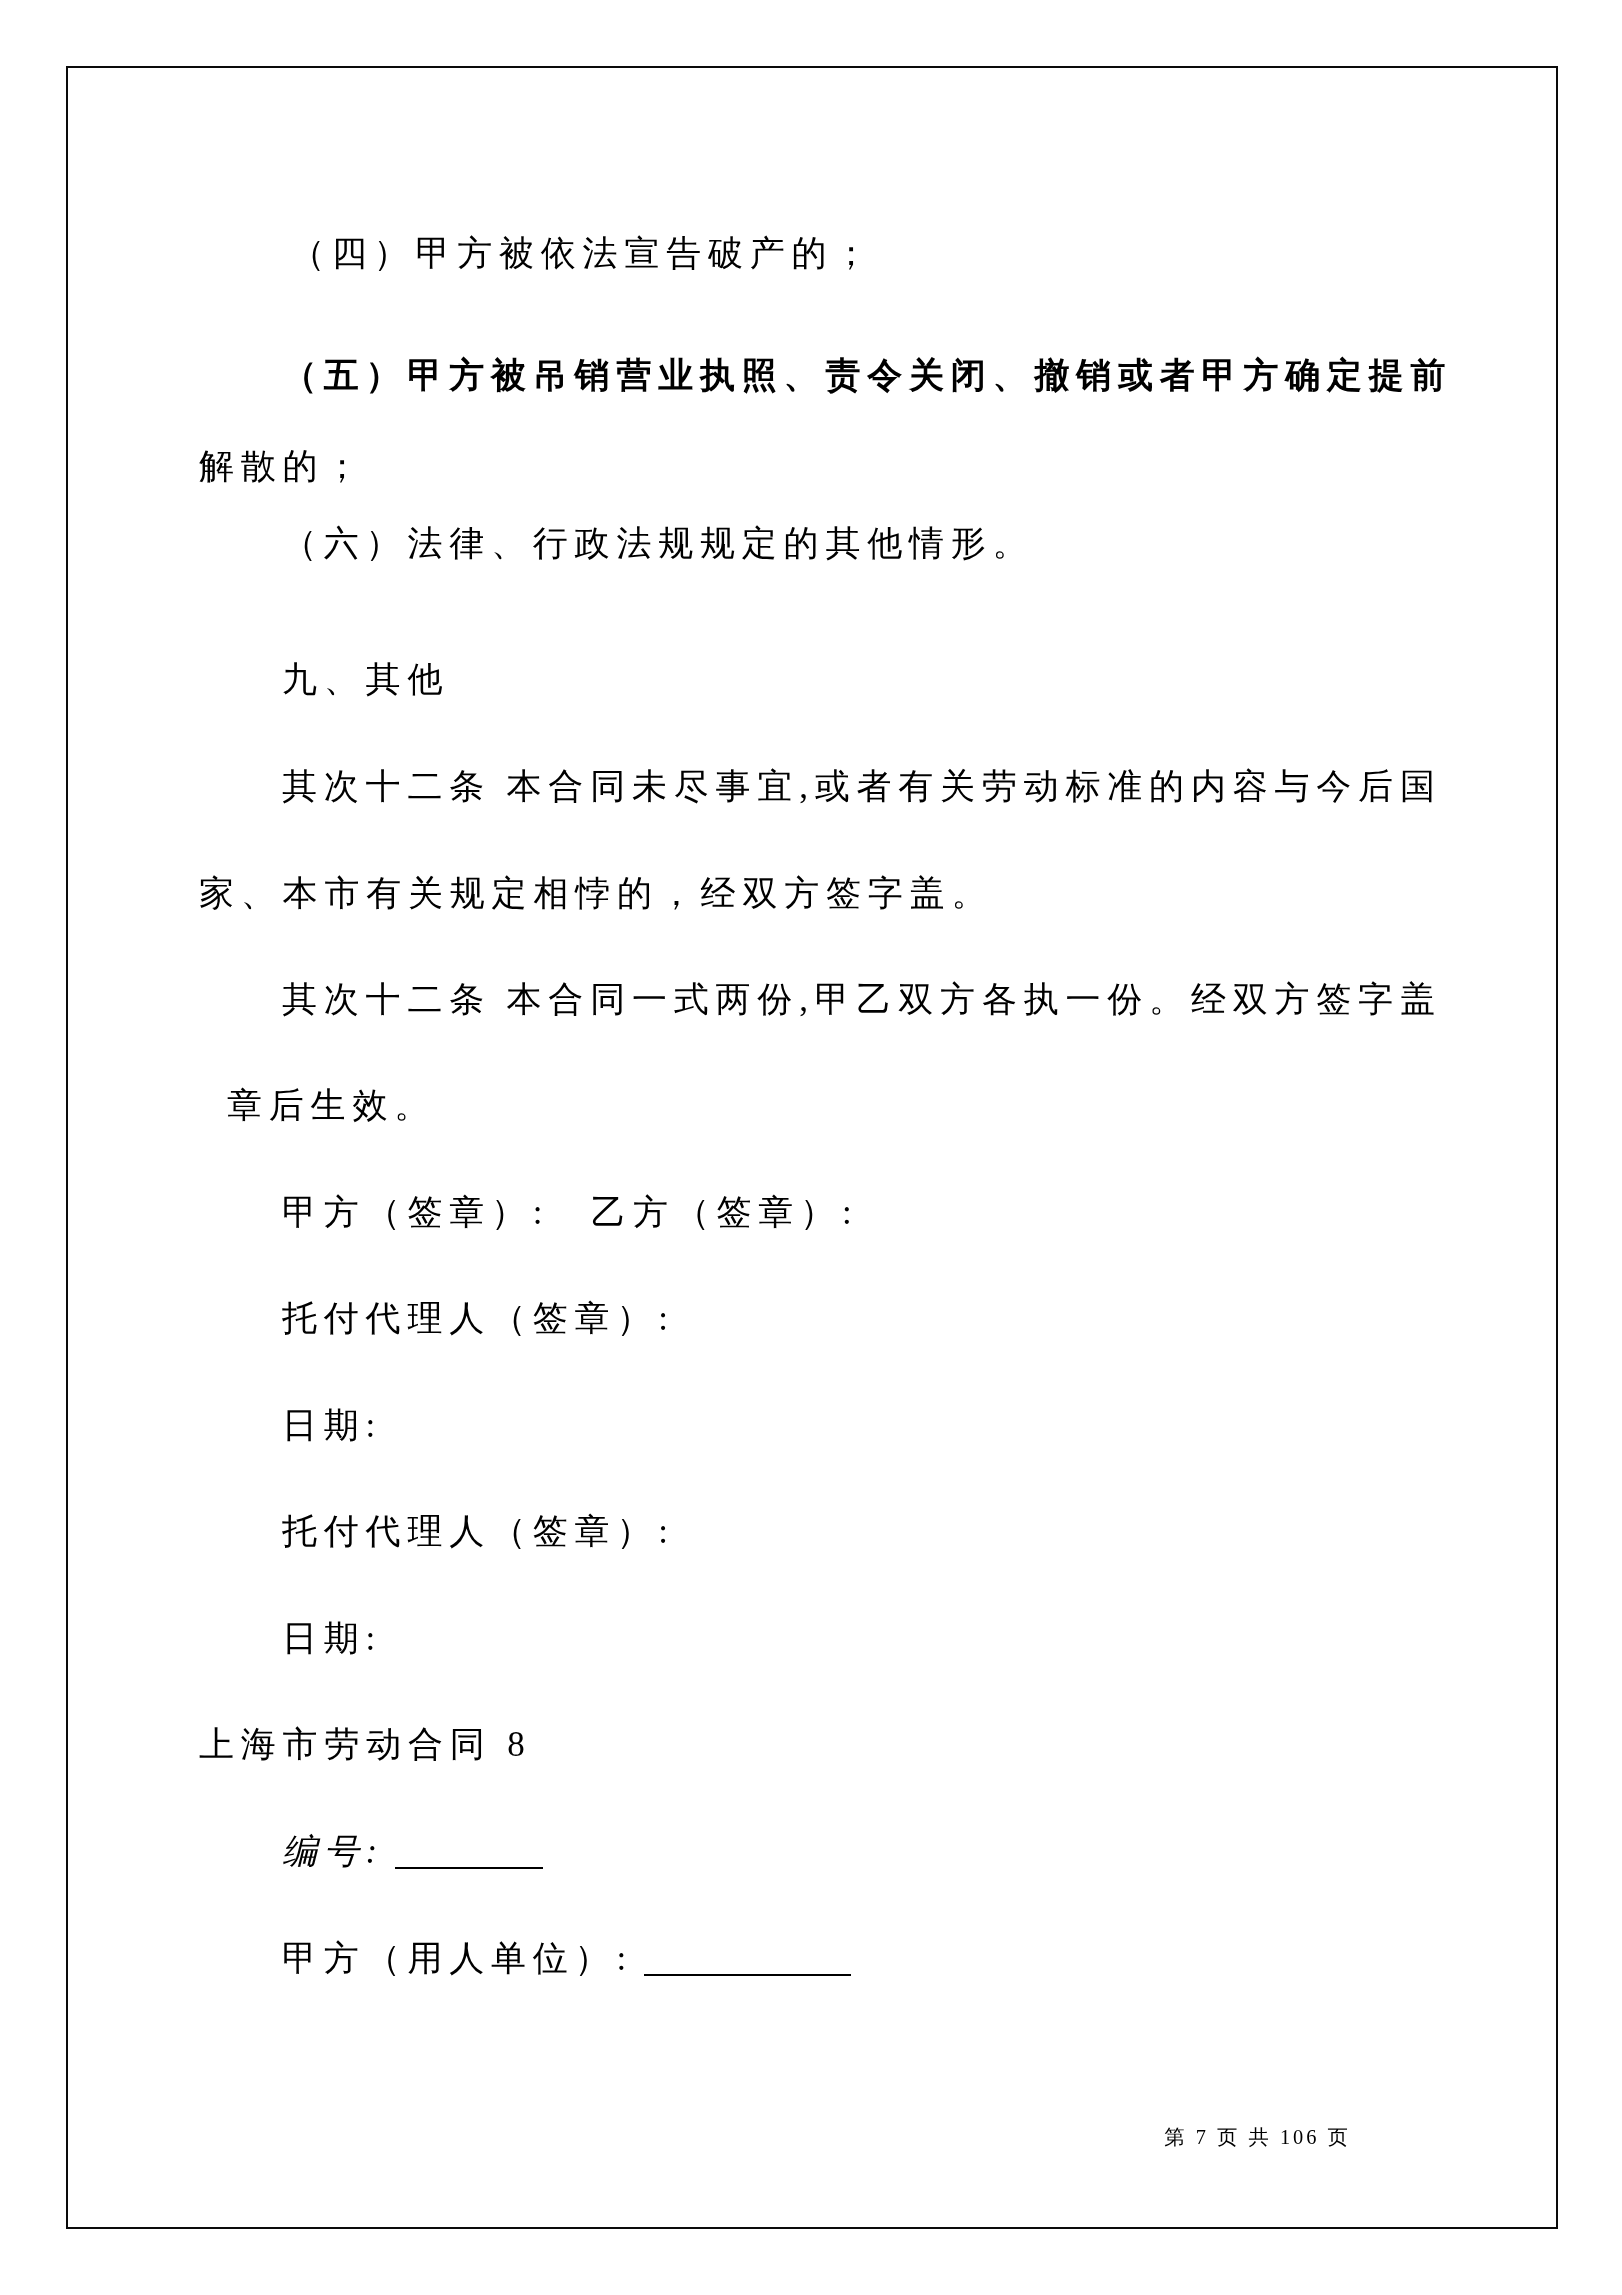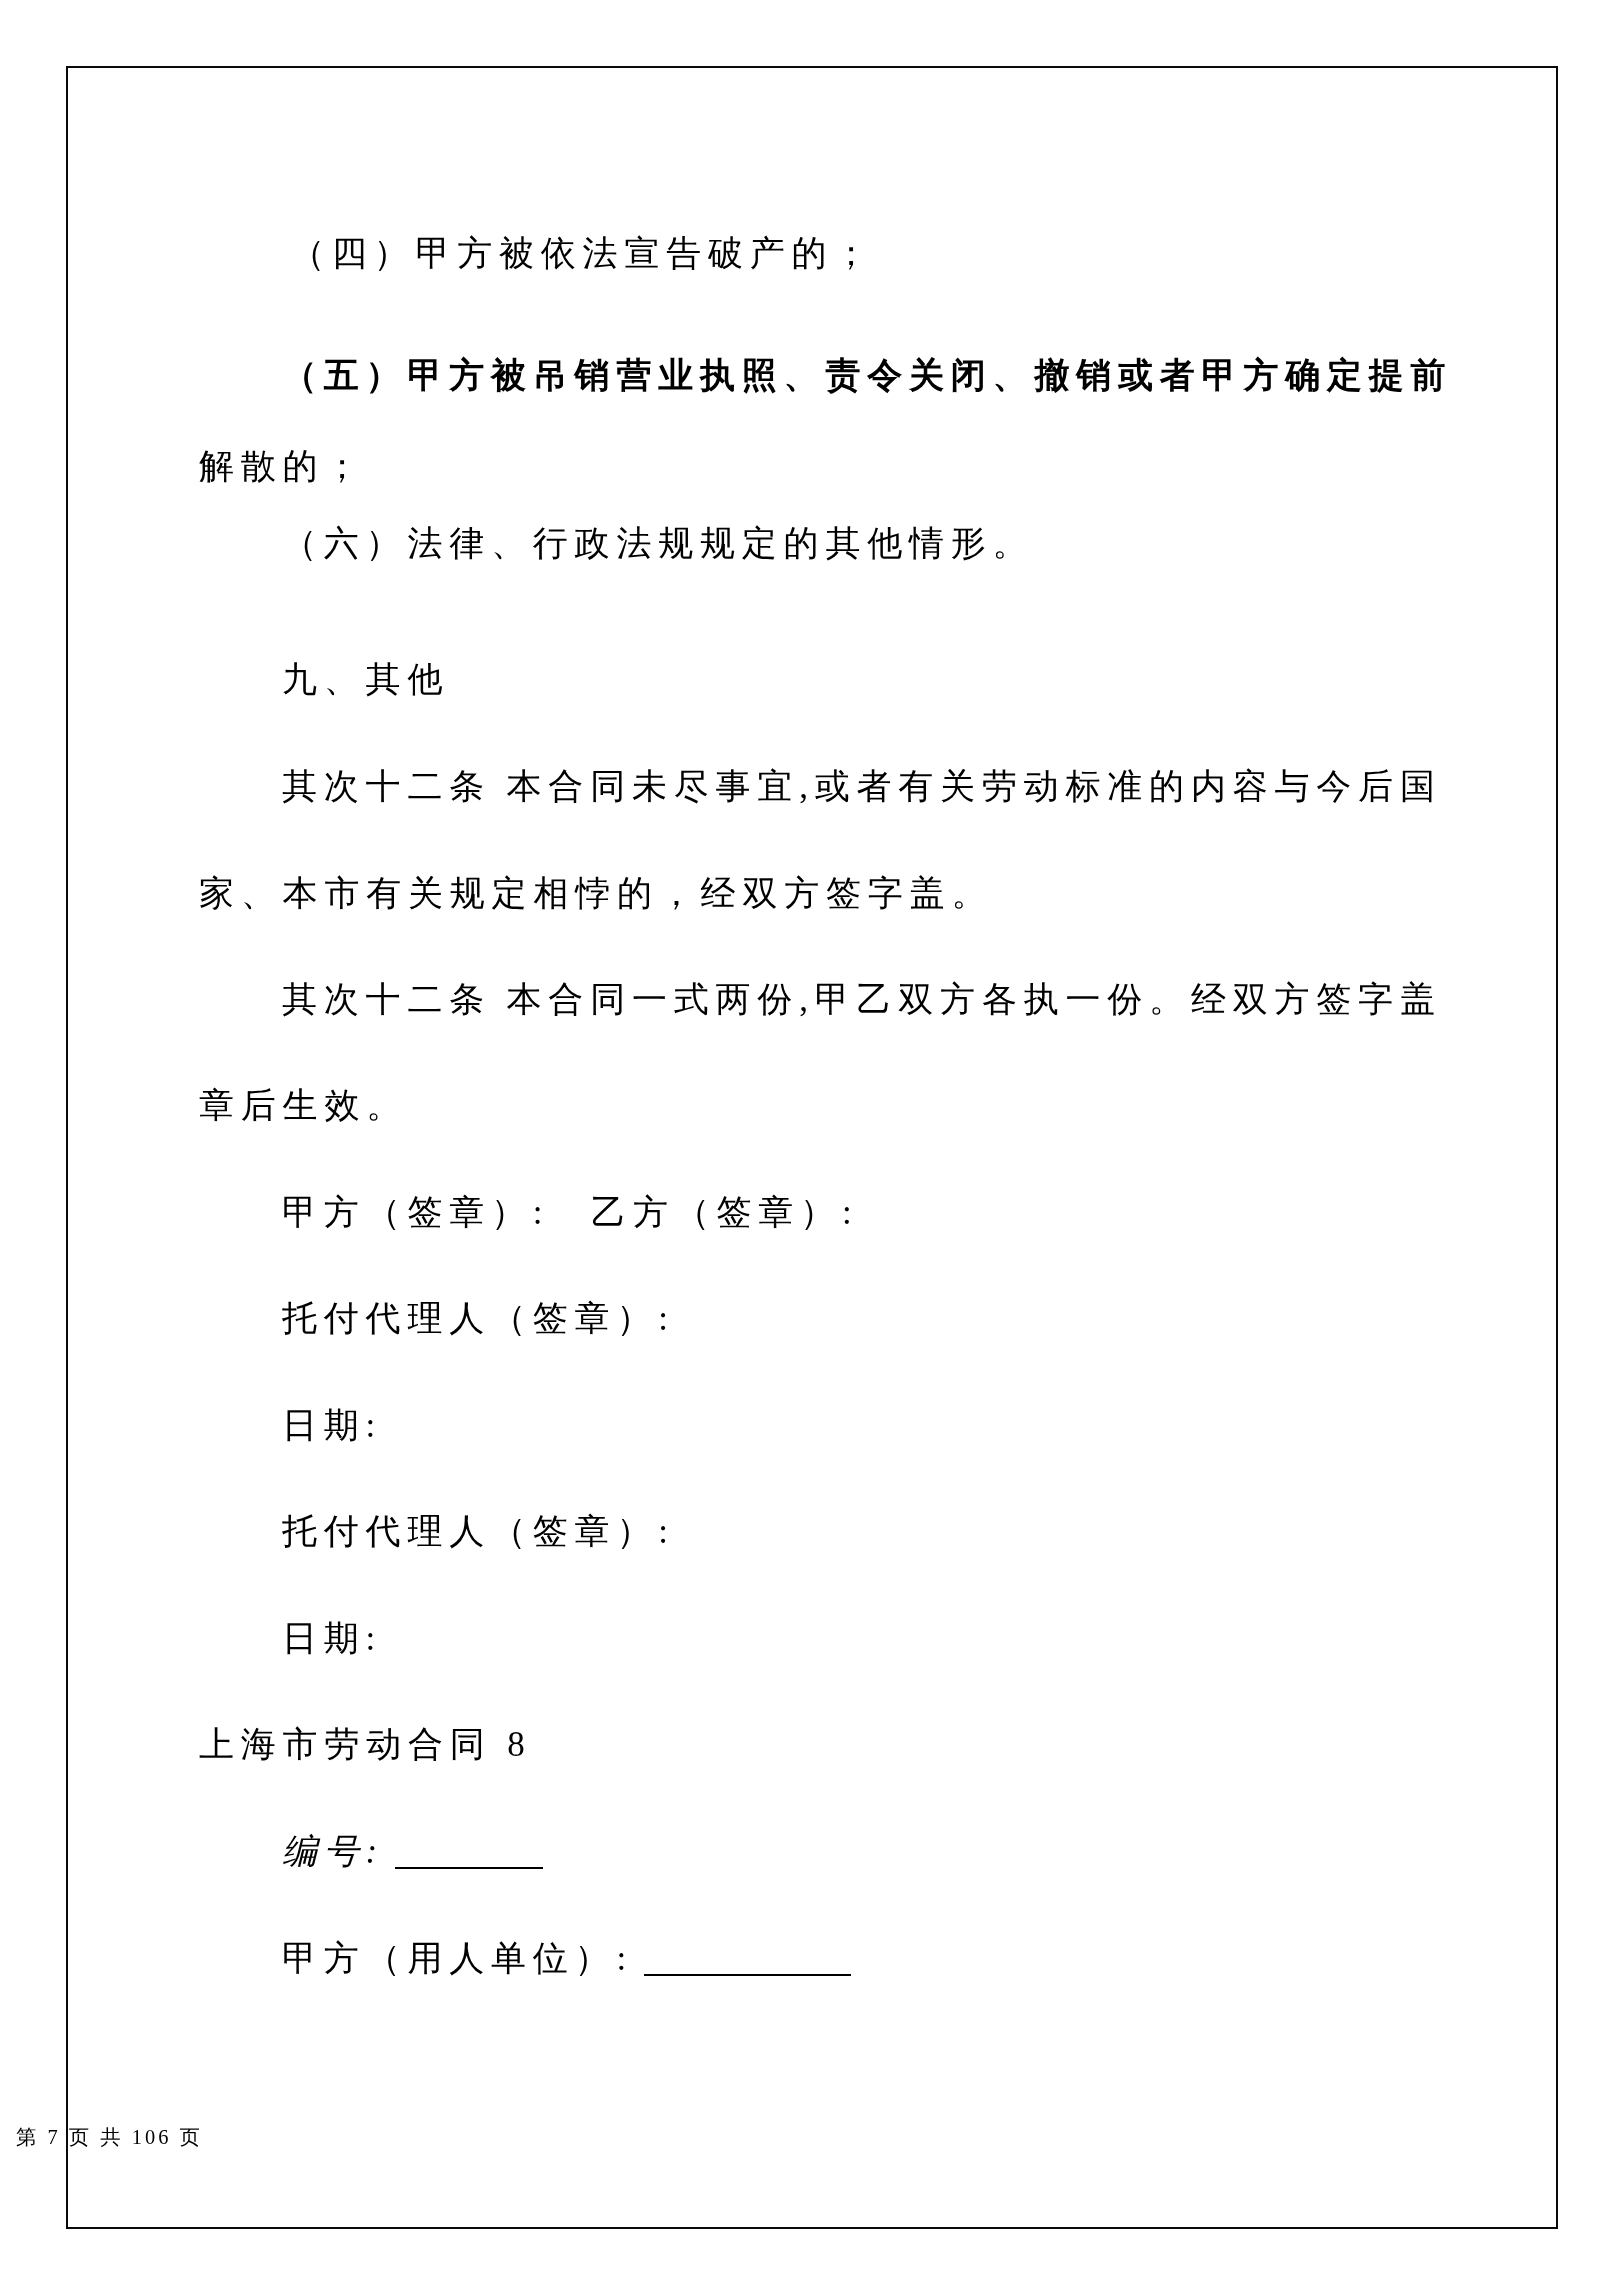--- a/index.html
+++ b/index.html
@@ -42,43 +42,43 @@
     height: 2.3px;
     background: #000000;
     vertical-align: -6px;
     margin-left: 10.6px;
   }
   .blank-short { width: 148px; }
   .blank-long  { width: 207px; }
   .footer {
     position: absolute;
     top: 2123px;
-    left: 16px;
+    left: 4px;
     width: 1347px;
-    text-align: left;
+    text-align: right;
     font-size: 20.4px;
     letter-spacing: 3px;
     color: #000000;
   }
 </style>
 </head>
 <body>
 
 <div id="page">
   <div class="page-border"></div>
   <div id="doc-body">
       <div class="line indent" style="top: 230px; margin-left: 8px;">（四）甲方被依法宣告破产的；</div>
       <div class="line indent" style="top: 352px; font-weight: bold;">（五）甲方被吊销营业执照、责令关闭、撤销或者甲方确定提前</div>
       <div class="line flush" style="top: 443px;">解散的；</div>
       <div class="line indent" style="top: 520px;">（六）法律、行政法规规定的其他情形。</div>
       <div class="line indent" style="top: 656px;">九、其他</div>
       <div class="line indent" style="top: 763px;">其次十二条 本合同未尽事宜,或者有关劳动标准的内容与今后国</div>
       <div class="line flush" style="top: 870px;">家、本市有关规定相悖的，经双方签字盖。</div>
       <div class="line indent" style="top: 976px;">其次十二条 本合同一式两份,甲乙双方各执一份。经双方签字盖</div>
-      <div class="line flush" style="top: 1082px;">章后生效。</div>
+      <div class="line flush" style="top: 1082px; margin-left: 28px;">章后生效。</div>
       <div class="line indent" style="top: 1189px;">甲方（签章）:　乙方（签章）:</div>
       <div class="line indent" style="top: 1295px;">托付代理人（签章）:</div>
       <div class="line indent" style="top: 1402px;">日期:</div>
       <div class="line indent" style="top: 1508px;">托付代理人（签章）:</div>
       <div class="line indent" style="top: 1615px;">日期:</div>
       <div class="line flush" style="top: 1721px;">上海市劳动合同 8</div>
       <div class="line indent" style="top: 1828px; font-style: italic;">编号:<span class="blank-underline blank-short"></span></div>
       <div class="line indent" style="top: 1935px;">甲方（用人单位）:<span class="blank-underline blank-long"></span></div>
     </div>
   <div class="footer">第 7 页  共 106 页</div>

